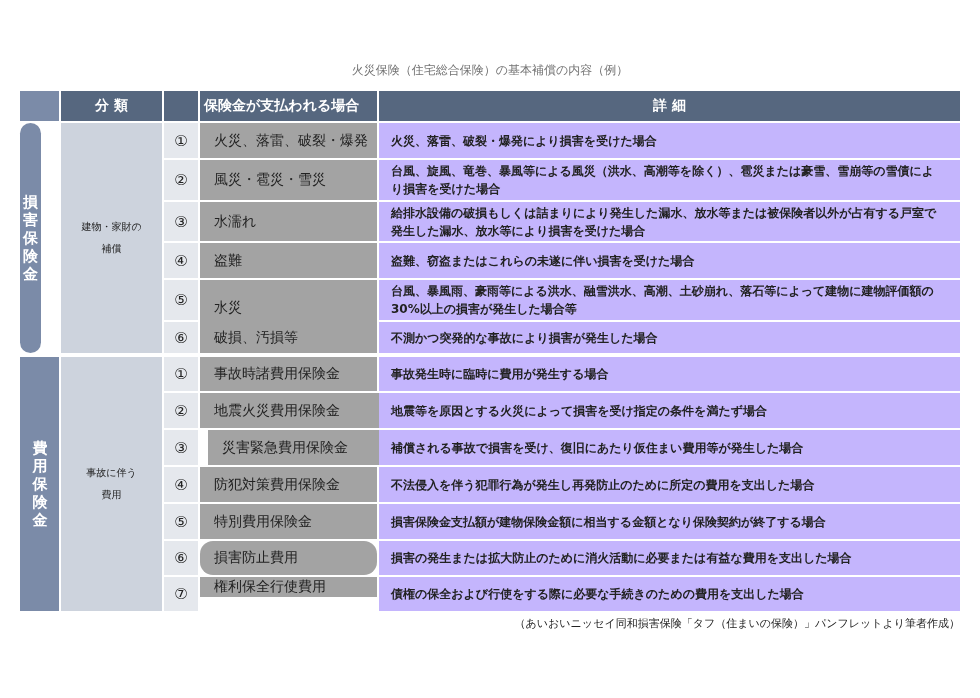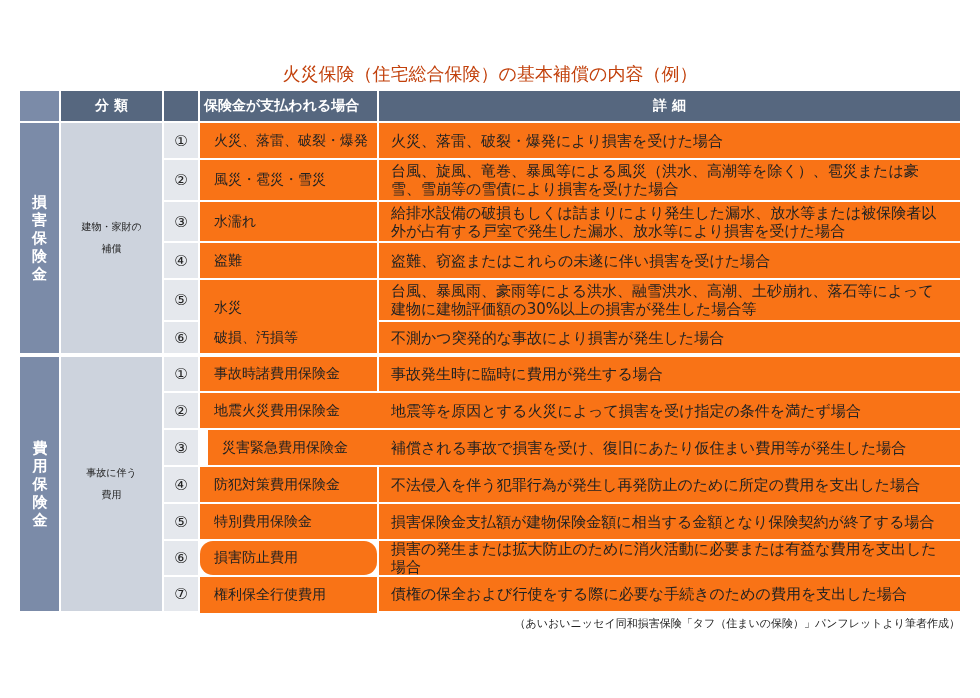--- a/index.html
+++ b/index.html
@@ -1,46 +1,46 @@
 <!DOCTYPE html>
 <html><head>
 <meta charset="utf-8">
 <style>
   html, body { margin:0; padding:0; background:#ffffff; }
   body { width:980px; height:698px; position:relative; overflow:hidden;
          font-family:"DejaVu Sans","Liberation Sans",sans-serif; color:#1a1a1a; }
   .title { position:absolute; left:0; top:62px; width:980px; text-align:center;
-           font-size:18px; color:#c2410c; letter-spacing:0px; }
+           font-size:12px; color:#737373; letter-spacing:0px; }
   .tbl { position:absolute; left:20px; top:91px; }
   .cell { position:absolute; box-sizing:border-box; display:flex; align-items:center; }
   .hdr-a { background:#7b8ba8; }
   .hdr { background:#56677f; color:#fff; font-weight:bold; font-size:14px; justify-content:center; }
   .hdr.left { justify-content:flex-start; padding-left:4px; }
   .sec { background:#7b8ba8; color:#fff; font-weight:bold; font-size:15px; justify-content:center;
          text-align:center; line-height:18px; }
   .sec span { display:block; width:16px; word-break:break-all; }
   .cat { background:#cdd3dd; font-size:10px; justify-content:center; text-align:center; line-height:22px; color:#222; }
   .num { background:#e5e8ed; font-size:15px; justify-content:center; color:#222; }
-  .name { background:#f97316; font-size:14px; padding-left:14px; color:#222; }
-  .detail { background:#f97316; font-size:15px; padding-left:12px; padding-right:16px; line-height:18px; color:#222; }
+  .name { background:#a3a3a3; font-size:14px; padding-left:14px; color:#222; }
+  .detail { background:#c4b5fd; font-size:12px; padding-left:12px; padding-right:16px; line-height:18px; color:#222;font-weight:bold; }
   .source { position:absolute; right:20px; top:616px; font-size:11px; color:#222; }
 </style>
 </head>
 <body>
 
 <div class="title">火災保険（住宅総合保険）の基本補償の内容（例）</div>
 
 <div class="tbl">
 
   <div class="cell hdr-a" style="left:0;top:0;width:39px;height:30px;"></div>
   <div class="cell hdr" style="left:41px;top:0;width:101px;height:30px;">分 類</div>
   <div class="cell hdr" style="left:144px;top:0;width:34px;height:30px;"></div>
   <div class="cell hdr left" style="left:180px;top:0;width:177px;height:30px;">保険金が支払われる場合</div>
   <div class="cell hdr" style="left:359px;top:0;width:581px;height:30px;">詳 細</div>
-<div class="cell sec" style="left: 0px; top: 32px; width: 39px; height: 230px;">
+<div class="cell sec" style="left: 0px; top: 32px; width: 21px; height: 230px; border-radius: 12px;">
       <span>損害保険金</span>
     </div>
     <div class="cell cat" style="left: 41px; top: 32px; width: 101px; height: 230px; white-space: pre-line;">建物・家財の
 補償</div>
     <div class="cell num" style="left: 144px; top: 32px; width: 34px; height: 35px;">①</div>
     <div class="cell name" style="left: 180px; top: 32px; width: 177px; height: 35px;">火災、落雷、破裂・爆発</div>
     <div class="cell detail" style="left: 359px; top: 32px; width: 581px; height: 35px;">火災、落雷、破裂・爆発により損害を受けた場合</div>
     <div class="cell num" style="left: 144px; top: 69px; width: 34px; height: 40px;">②</div>
     <div class="cell name" style="left: 180px; top: 69px; width: 177px; height: 40px;">風災・雹災・雪災</div>
     <div class="cell detail" style="left: 359px; top: 69px; width: 581px; height: 40px;">台風、旋風、竜巻、暴風等による風災（洪水、高潮等を除く）、雹災または豪雪、雪崩等の雪債により損害を受けた場合</div>
@@ -73,19 +73,19 @@
     <div class="cell num" style="left: 144px; top: 376px; width: 34px; height: 35px;">④</div>
     <div class="cell name" style="left: 180px; top: 376px; width: 177px; height: 35px;">防犯対策費用保険金</div>
     <div class="cell detail" style="left: 359px; top: 376px; width: 581px; height: 35px;">不法侵入を伴う犯罪行為が発生し再発防止のために所定の費用を支出した場合</div>
     <div class="cell num" style="left: 144px; top: 413px; width: 34px; height: 35px;">⑤</div>
     <div class="cell name" style="left: 180px; top: 413px; width: 177px; height: 35px;">特別費用保険金</div>
     <div class="cell detail" style="left: 359px; top: 413px; width: 581px; height: 35px;">損害保険金支払額が建物保険金額に相当する金額となり保険契約が終了する場合</div>
     <div class="cell num" style="left: 144px; top: 450px; width: 34px; height: 34px;">⑥</div>
     <div class="cell name" style="left: 180px; top: 450px; width: 177px; height: 34px; border-radius: 13px;">損害防止費用</div>
     <div class="cell detail" style="left: 359px; top: 450px; width: 581px; height: 34px;">損害の発生または拡大防止のために消火活動に必要または有益な費用を支出した場合</div>
     <div class="cell num" style="left: 144px; top: 486px; width: 34px; height: 34px;">⑦</div>
-    <div class="cell name" style="left: 180px; top: 486px; width: 177px; height: 36px;">権利保全行使費用</div>
+    <div class="cell name" style="left: 180px; top: 486px; width: 177px; height: 20px;">権利保全行使費用</div>
     <div class="cell detail" style="left: 359px; top: 486px; width: 581px; height: 34px;">債権の保全および行使をする際に必要な手続きのための費用を支出した場合</div>
   </div>
 
 <div id="body-rows"></div>
 
 <div class="source">（あいおいニッセイ同和損害保険「タフ（住まいの保険）」パンフレットより筆者作成）</div>
 
 </body></html>

